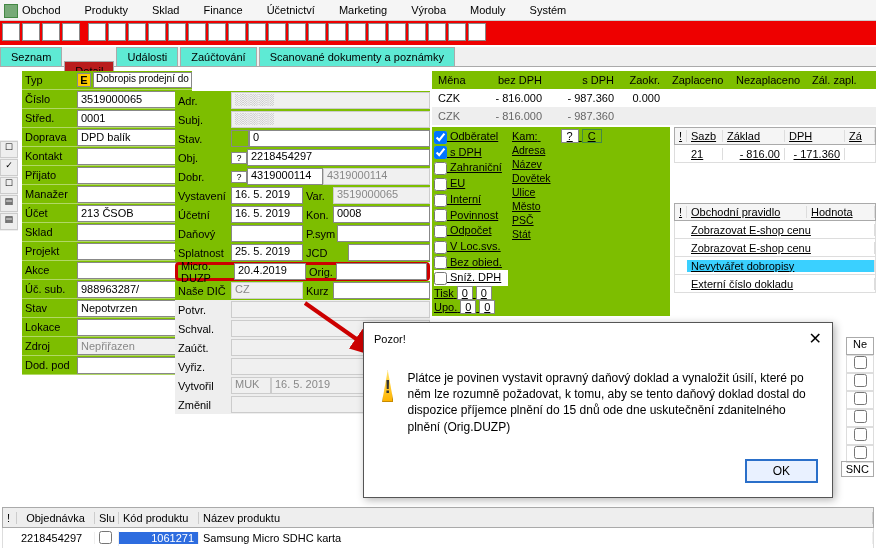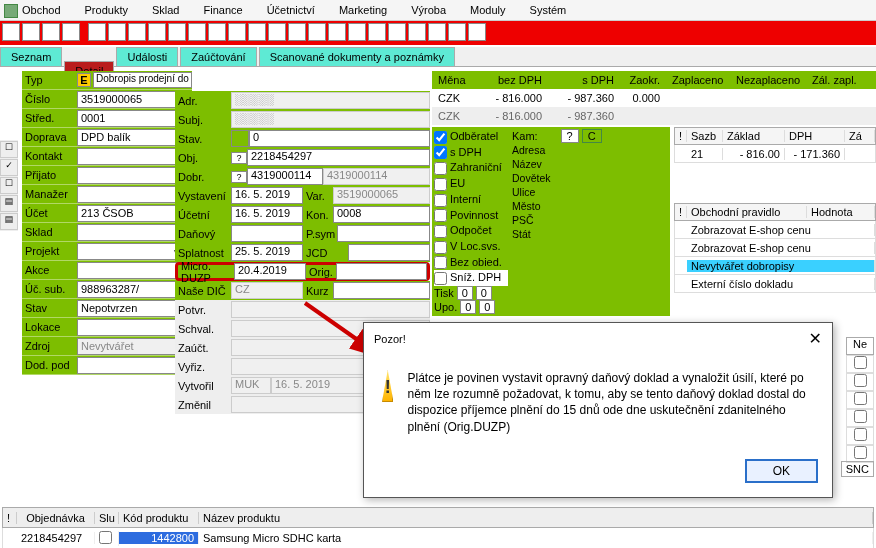--- a/index.html
+++ b/index.html
@@ -231,21 +231,21 @@
   <div class="row">
         <div class="lbl">Lokace</div>
         <div class="val">
           <span></span>
           <span class="dd">▾</span>
         </div>
       </div>
   <div class="row">
         <div class="lbl">Zdroj</div>
         <div class="val" style="background:#f0f0f0;color:#888;">
-          <span>Nevytvářet</span>
+          <span>Nepřiřazen</span>
           <span class="dd">▾</span>
         </div>
       </div>
   <div class="row">
         <div class="lbl">Dod. pod</div>
         <div class="val">
           <span></span>
           <span class="dd">▾</span>
         </div>
       </div>
@@ -360,21 +360,21 @@
     <div style="width:46px;">0.000</div>
     <div style="flex:1;"></div>
   </div>
   <div class="money-row sec">
     <div style="width:44px;text-align:left;">CZK</div>
     <div style="width:72px;">- 816.000</div>
     <div style="width:72px;">- 987.360</div>
     <div style="flex:1;"></div>
   </div>
 
-  <div style="display:flex; margin-top:2px;">
+  <div style="display:flex; margin-top:2px;text-decoration:underline;">
 
     <div class="gbox" style="width:78px;">
       <div class="lbl2"><input type="checkbox" checked="" style=""> <span>Odběratel</span></div>
       <div class="lbl2"><input type="checkbox" checked="" style=""> <span>s DPH</span></div>
       <div class="lbl2"><input type="checkbox" style=""> <span>Zahraniční</span></div>
       <div class="lbl2"><input type="checkbox" style=""> <span>EU</span></div>
       <div class="lbl2"><input type="checkbox" style=""> <span>Interní</span></div>
       <div class="lbl2"><input type="checkbox" style=""> <span>Povinnost</span></div>
       <div class="lbl2"><input type="checkbox" style=""> <span>Odpočet</span></div>
       <div class="lbl2"><input type="checkbox" style=""> <span>V Loc.svs.</span></div>
@@ -456,21 +456,21 @@
     <div style="width:14px;">!</div>
     <div style="width:78px;text-align:center;">Objednávka</div>
     <div style="width:24px;">Slu</div>
     <div style="width:80px;">Kód produktu</div>
     <div style="flex:1;">Název produktu</div>
   </div>
   <div class="bg-r">
     <div style="width:14px;"></div>
     <div style="width:78px;">2218454297</div>
     <div style="width:24px;"><input type="checkbox" style=""></div>
-    <div class="blue" style="width:80px;text-align:right;">1442800</div>
+    <div class="blue" style="width:80px;text-align:right;">1061271</div>
     <div style="flex:1;">Samsung Micro SDHC karta</div>
   </div>
 </div>
 
 </div>
 
 <svg class="arrow" style="left:300px; top:295px;" width="100" height="80">
   <defs>
       <marker id="ah" markerWidth="10" markerHeight="10" refX="8" refY="3" orient="auto">
         <path d="M0,0 L0,6 L9,3 z" fill="#c00"></path>

